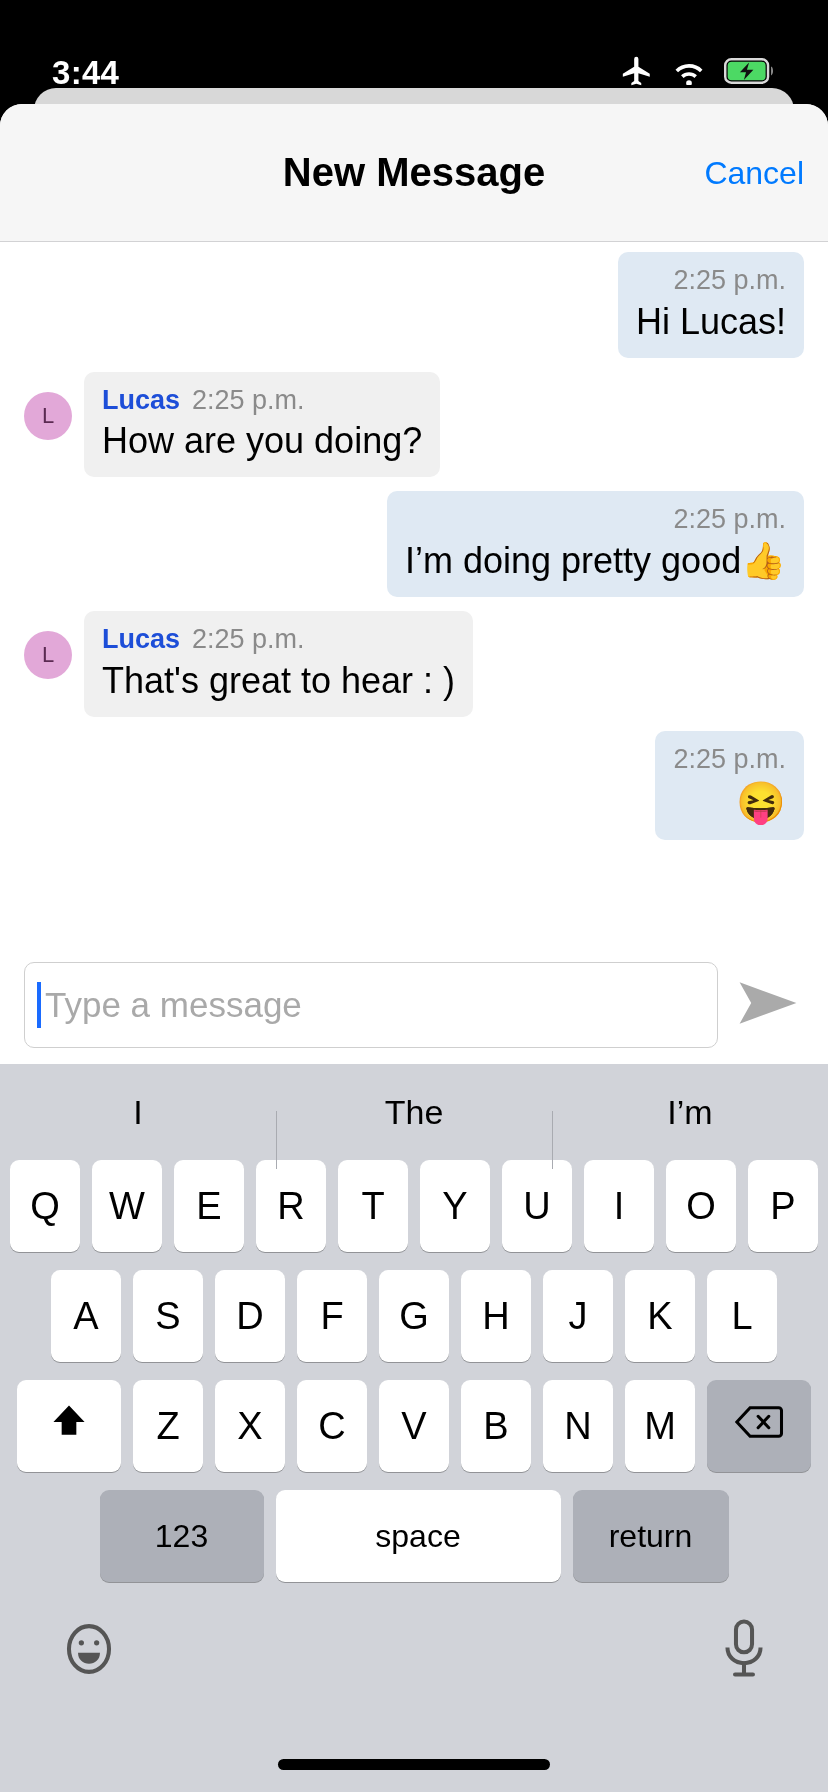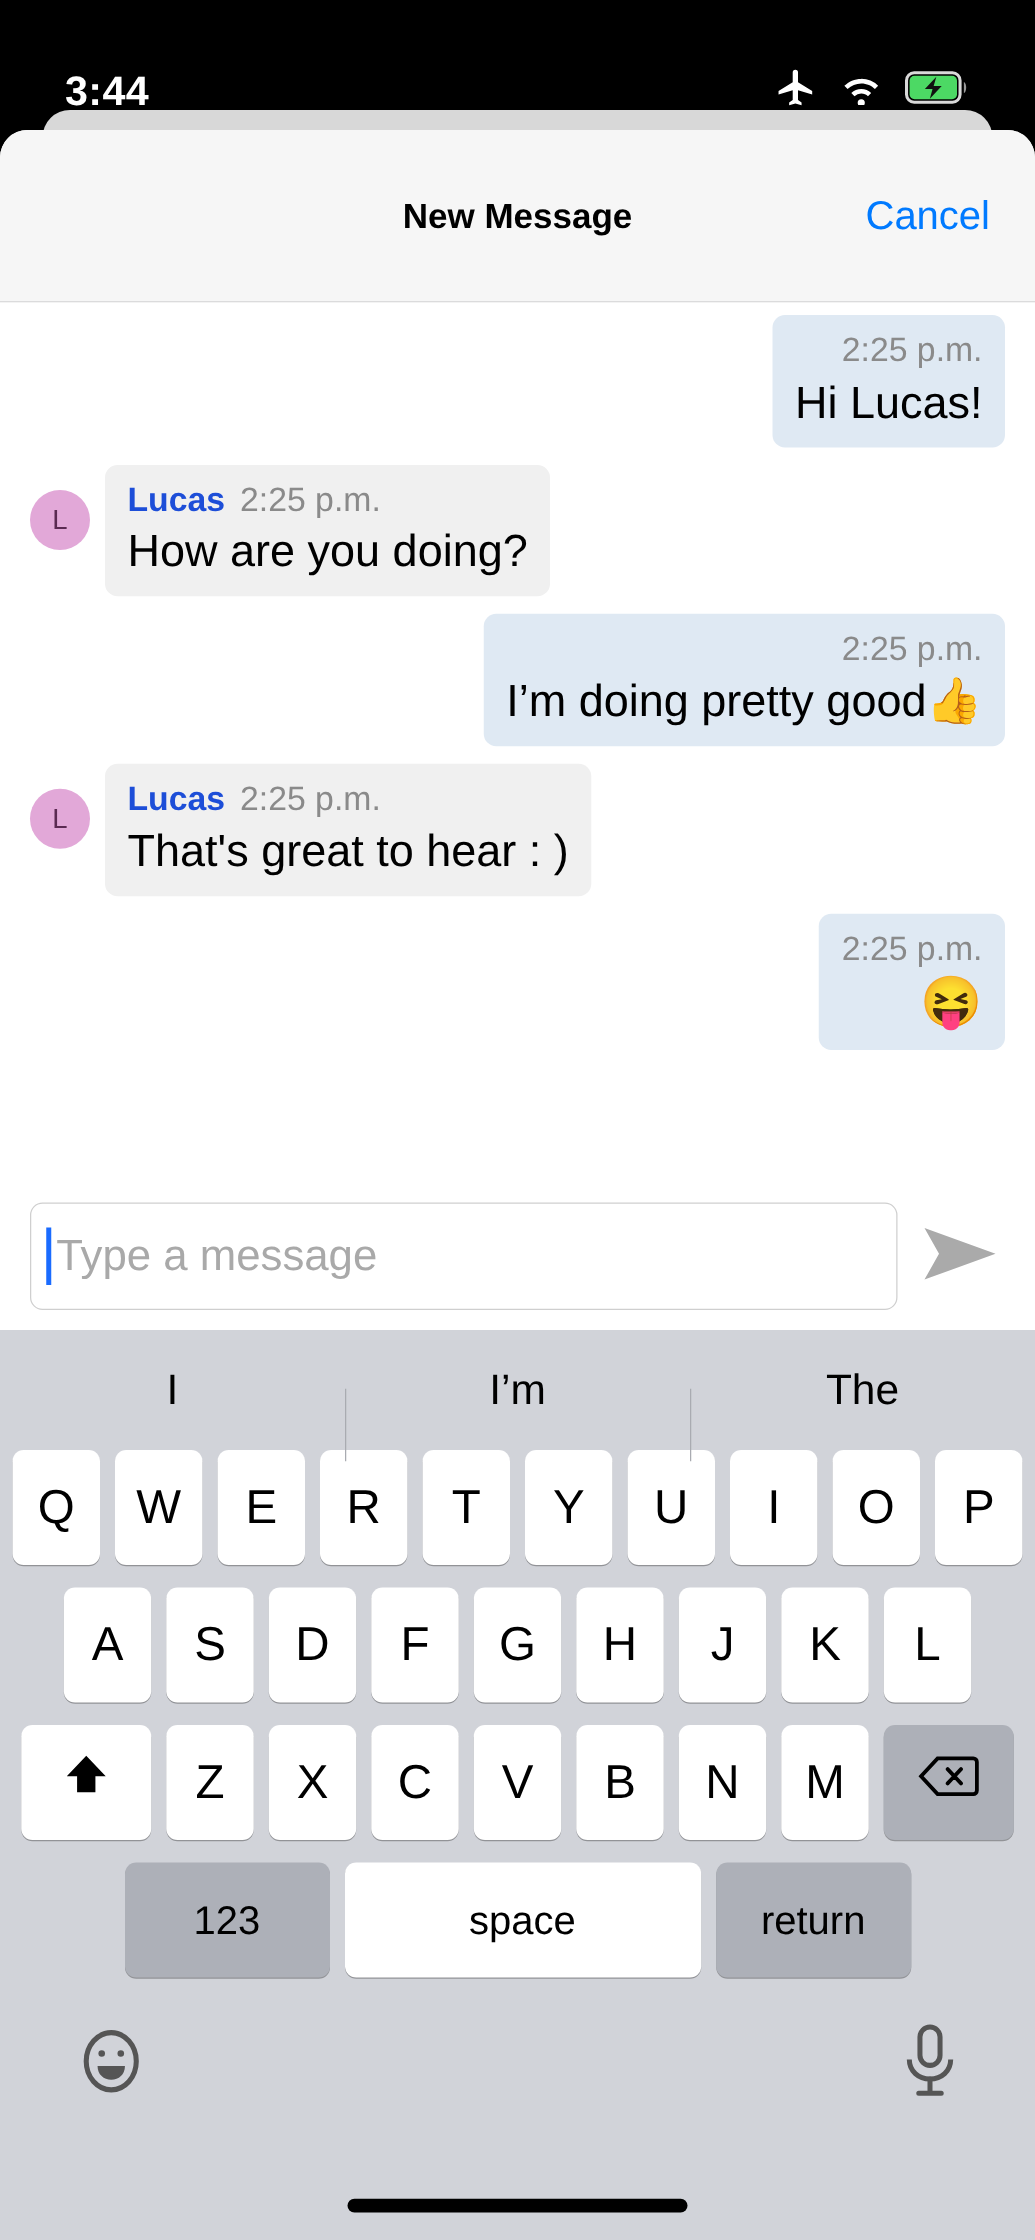--- a/index.html
+++ b/index.html
@@ -31,24 +31,24 @@
   .sheet {
     position:absolute; top:104px; left:0; width:828px; height:1688px;
     background:#fff; border-radius:22px 22px 0 0; overflow:hidden;
   }
   .sheet-header {
     position:relative; height:138px; background:#f6f6f6;
     border-bottom:1px solid #d2d2d4;
     display:flex; align-items:center; justify-content:center;
   }
   .sheet-title {
-    font-size:28px; font-weight:700; color:#000;
+    font-size:40px; font-weight:700; color:#000;
   }
   .sheet-cancel {
-    position:absolute; right:36px; top:50%; transform:translateY(-50%);
+    position:absolute; right:24px; top:50%; transform:translateY(-50%);
     font-size:32px; color:#007aff;
   }
 
   
   .messages {
     position:relative; background:#fff;
     height:712px; padding:10px 0 0 0;
   }
   .msg-row { display:flex; padding:0 24px; margin-bottom:14px; }
   .msg-row.out { justify-content:flex-end; }
@@ -228,22 +228,22 @@
             <path d="M1 1l22 8-22 8 4.5-8z"></path>
           </svg>
         </span>
       </div>
     </div>
 
     <div class="keyboard">
 
       <div class="predictions">
         <div class="pred">I</div>
+        <div class="pred">The</div>
         <div class="pred">I’m</div>
-        <div class="pred">The</div>
       </div>
 
       <div class="krow r1">
         <div class="key">Q</div>
         <div class="key">W</div>
         <div class="key">E</div>
         <div class="key">R</div>
         <div class="key">T</div>
         <div class="key">Y</div>
         <div class="key">U</div>

